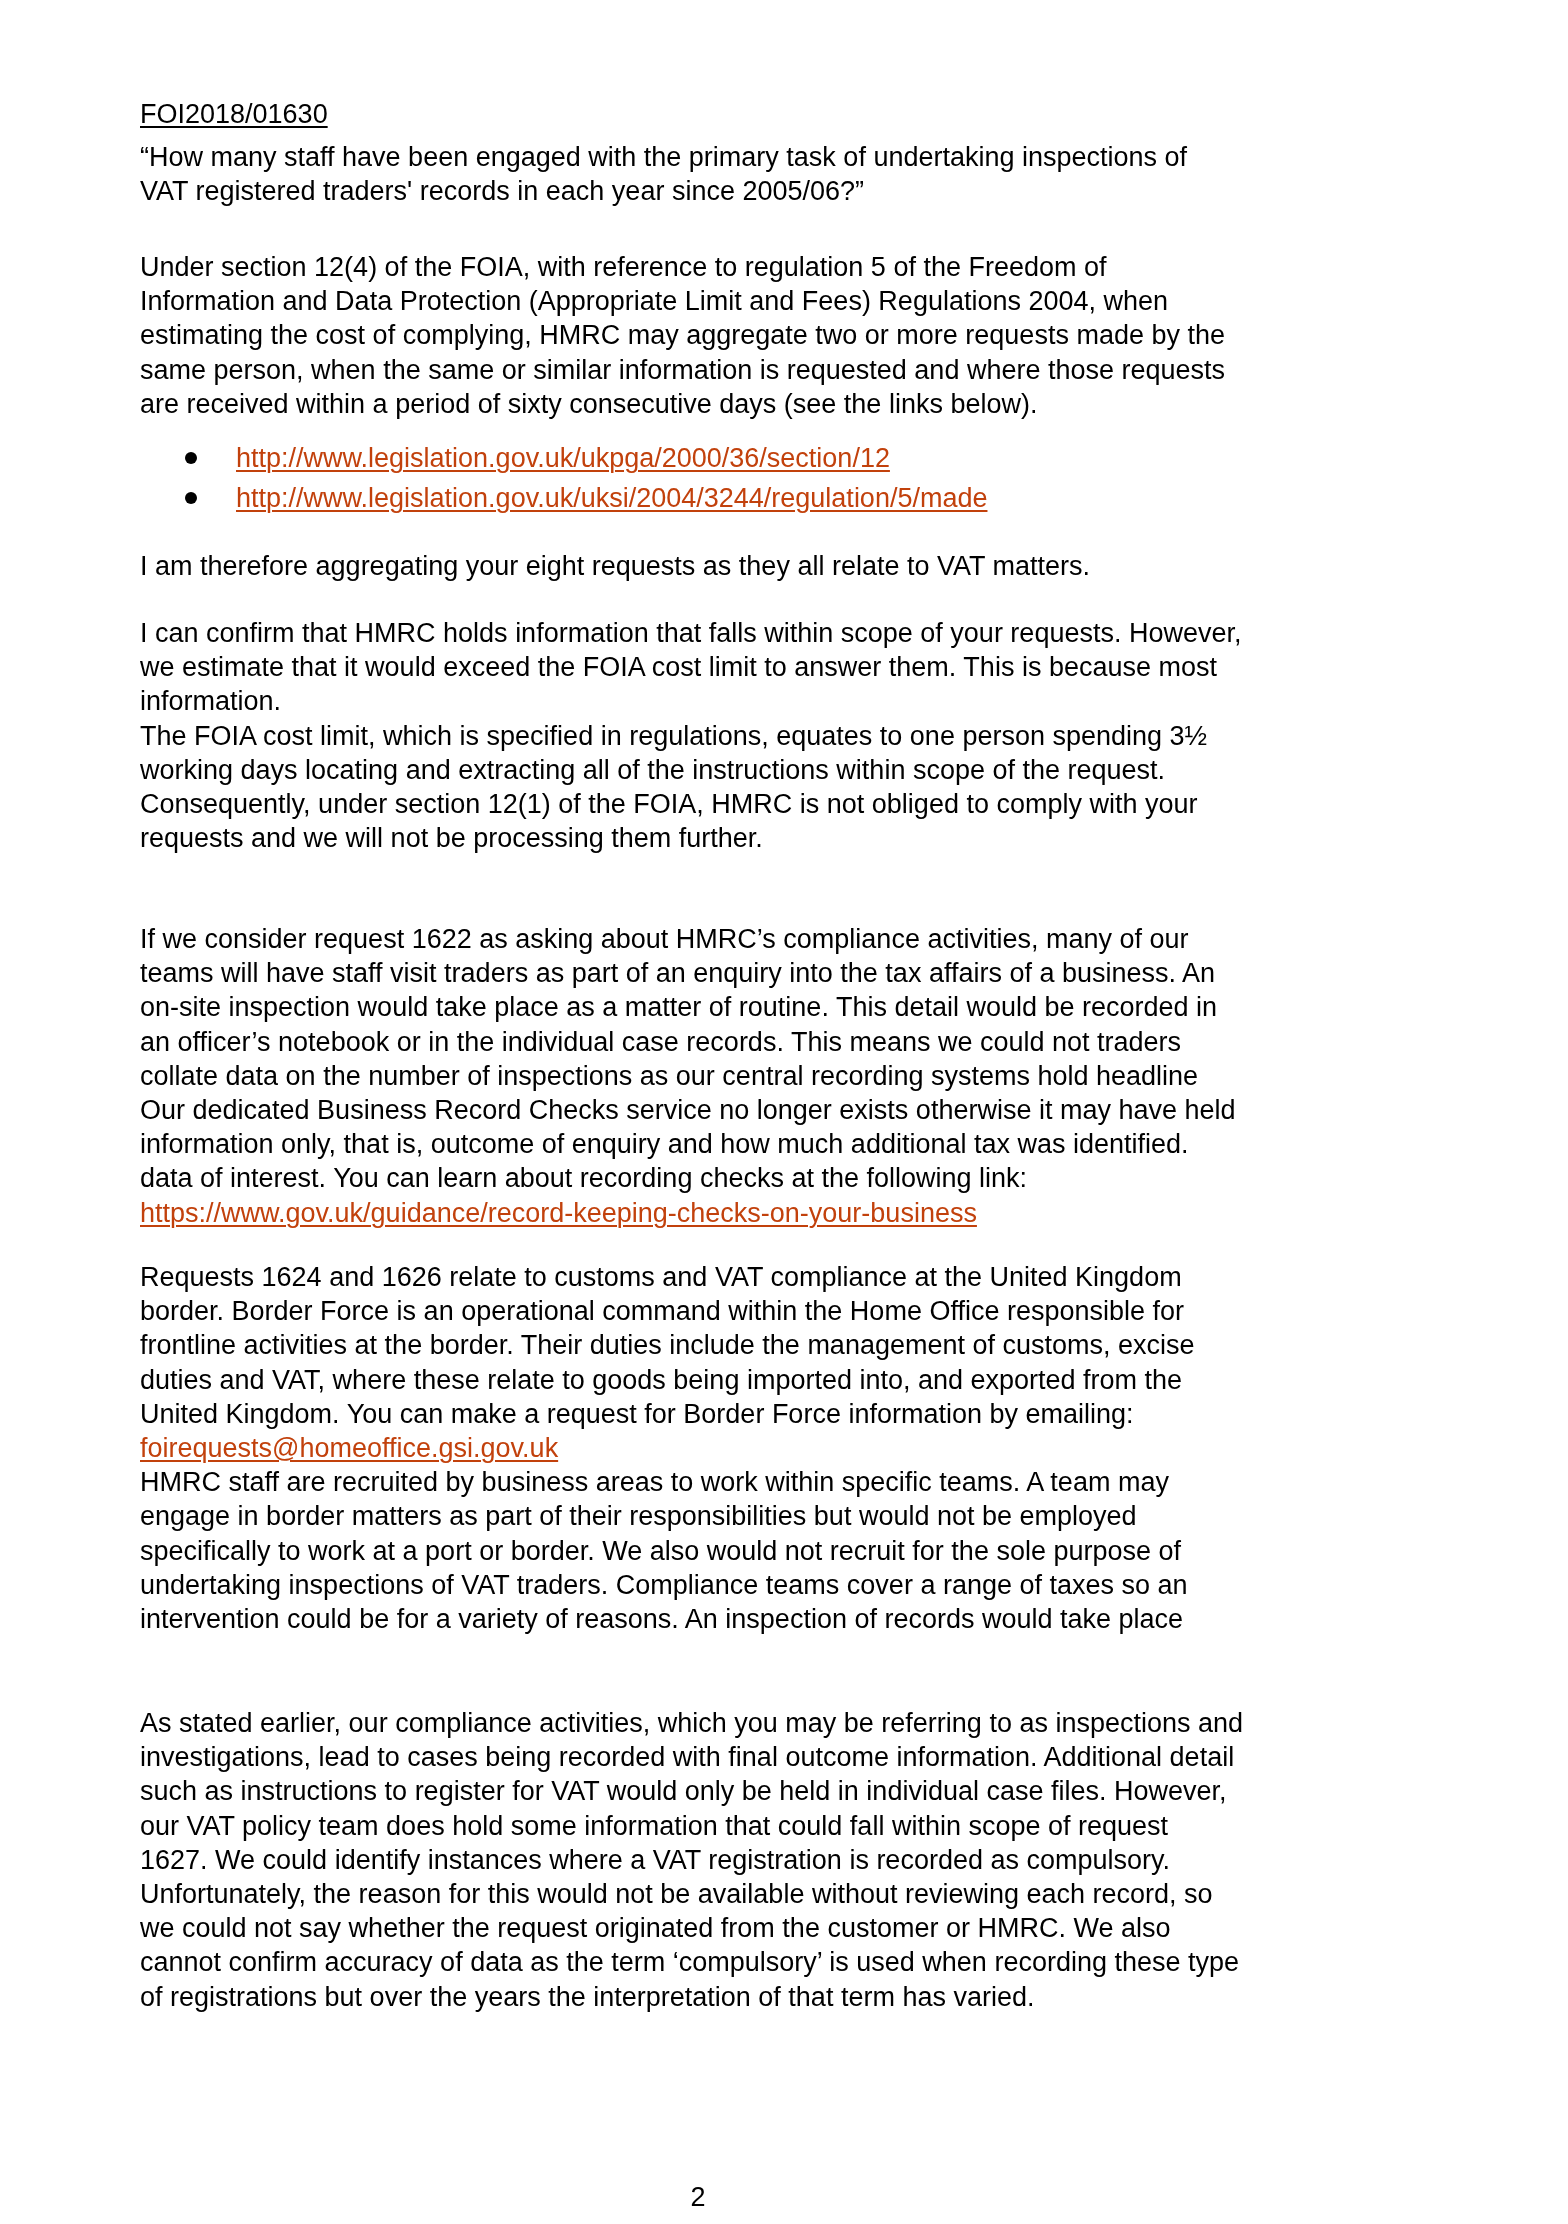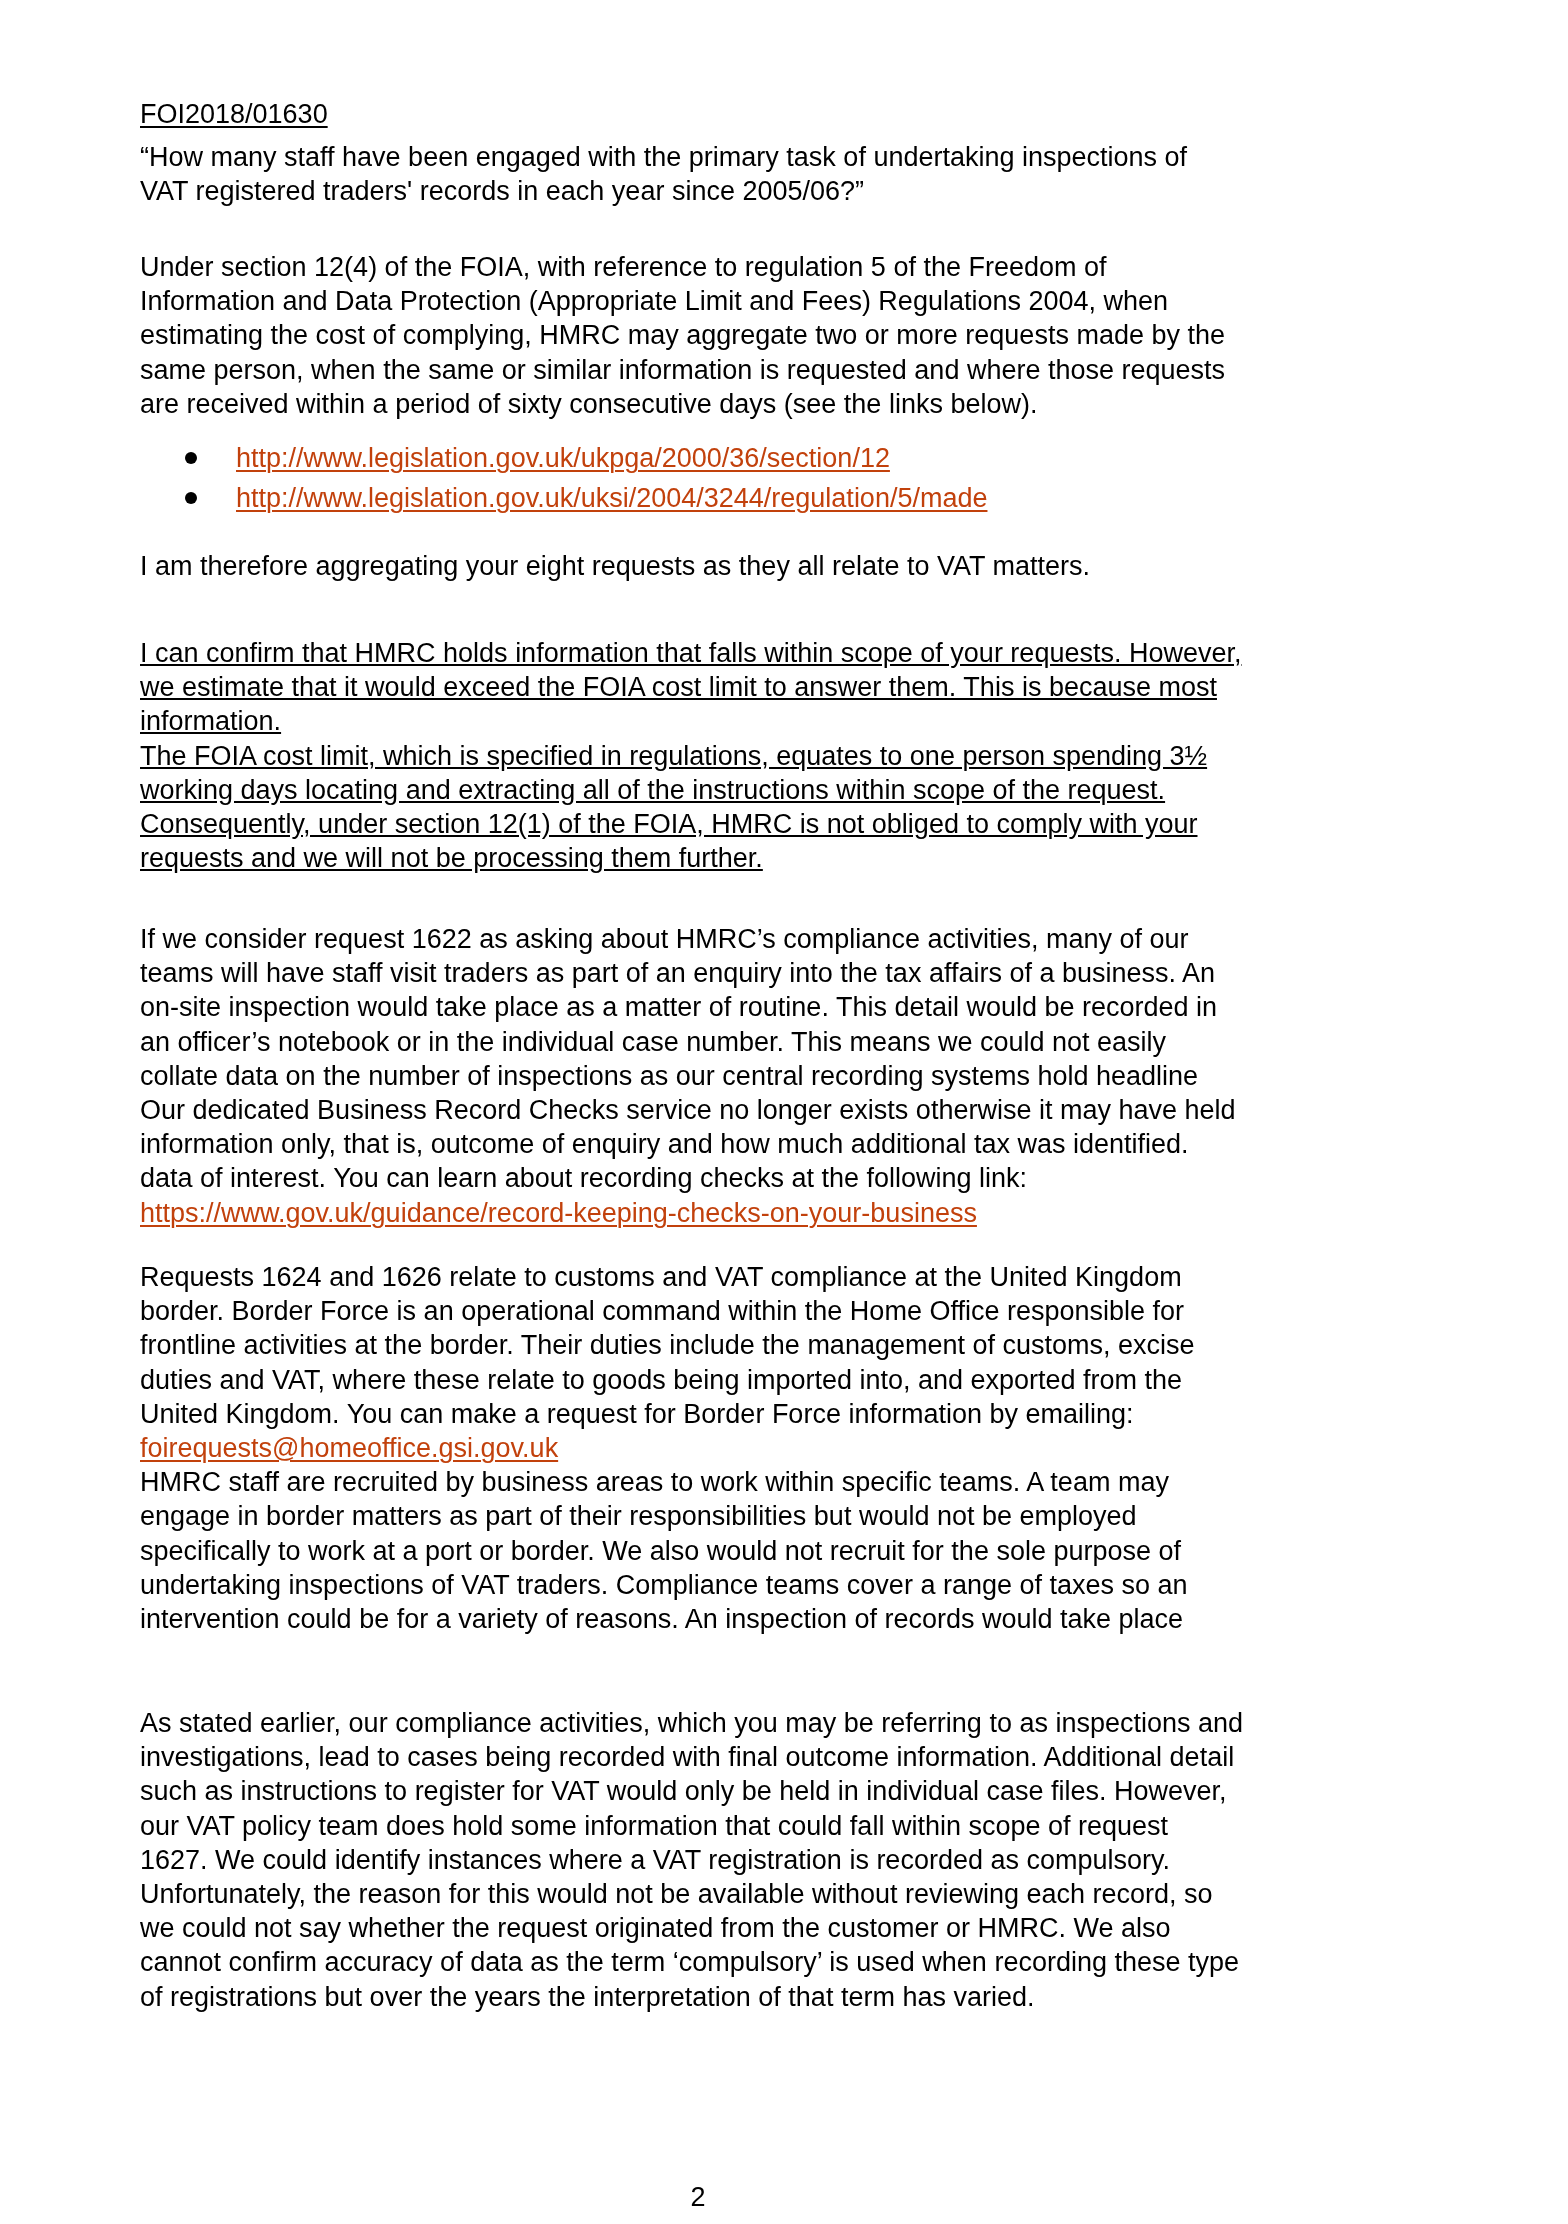--- a/index.html
+++ b/index.html
@@ -106,35 +106,35 @@
   </div>
   <div class="bullet-item" style="top:481px;">
     <span class="bullet-dot"></span>
     <a class="link bullet-text">http://www.legislation.gov.uk/uksi/2004/3244/regulation/5/made</a>
   </div>
 
   <div class="block" style="top:549px;">
     <span class="line">I am therefore aggregating your eight requests as they all relate to VAT matters.</span>
   </div>
 
-  <div class="block" style="top:636px;text-decoration:underline;">
+  <div class="block" style="top:616px;">
     <span class="line">I can confirm that HMRC holds information that falls within scope of your requests. However,</span>
     <span class="line">we estimate that it would exceed the FOIA cost limit to answer them. This is because most</span>
     <span class="line">information.</span>
     <span class="line">The FOIA cost limit, which is specified in regulations, equates to one person spending 3½</span>
     <span class="line">working days locating and extracting all of the instructions within scope of the request.</span>
     <span class="line">Consequently, under section 12(1) of the FOIA, HMRC is not obliged to comply with your</span>
     <span class="line">requests and we will not be processing them further.</span>
   </div>
 
   <div class="block" style="top:922px;">
     <span class="line">If we consider request 1622 as asking about HMRC’s compliance activities, many of our</span>
     <span class="line">teams will have staff visit traders as part of an enquiry into the tax affairs of a business. An</span>
     <span class="line">on-site inspection would take place as a matter of routine. This detail would be recorded in</span>
-    <span class="line">an officer’s notebook or in the individual case number. This means we could not easily</span>
+    <span class="line">an officer’s notebook or in the individual case records. This means we could not traders</span>
     <span class="line">collate data on the number of inspections as our central recording systems hold headline</span>
     <span class="line">Our dedicated Business Record Checks service no longer exists otherwise it may have held</span>
     <span class="line">information only, that is, outcome of enquiry and how much additional tax was identified.</span>
     <span class="line">data of interest. You can learn about recording checks at the following link:</span>
     <span class="line"><a class="link">https://www.gov.uk/guidance/record-keeping-checks-on-your-business</a></span>
   </div>
 
   <div class="block" style="top:1260px;">
     <span class="line">Requests 1624 and 1626 relate to customs and VAT compliance at the United Kingdom</span>
     <span class="line">border. Border Force is an operational command within the Home Office responsible for</span>

